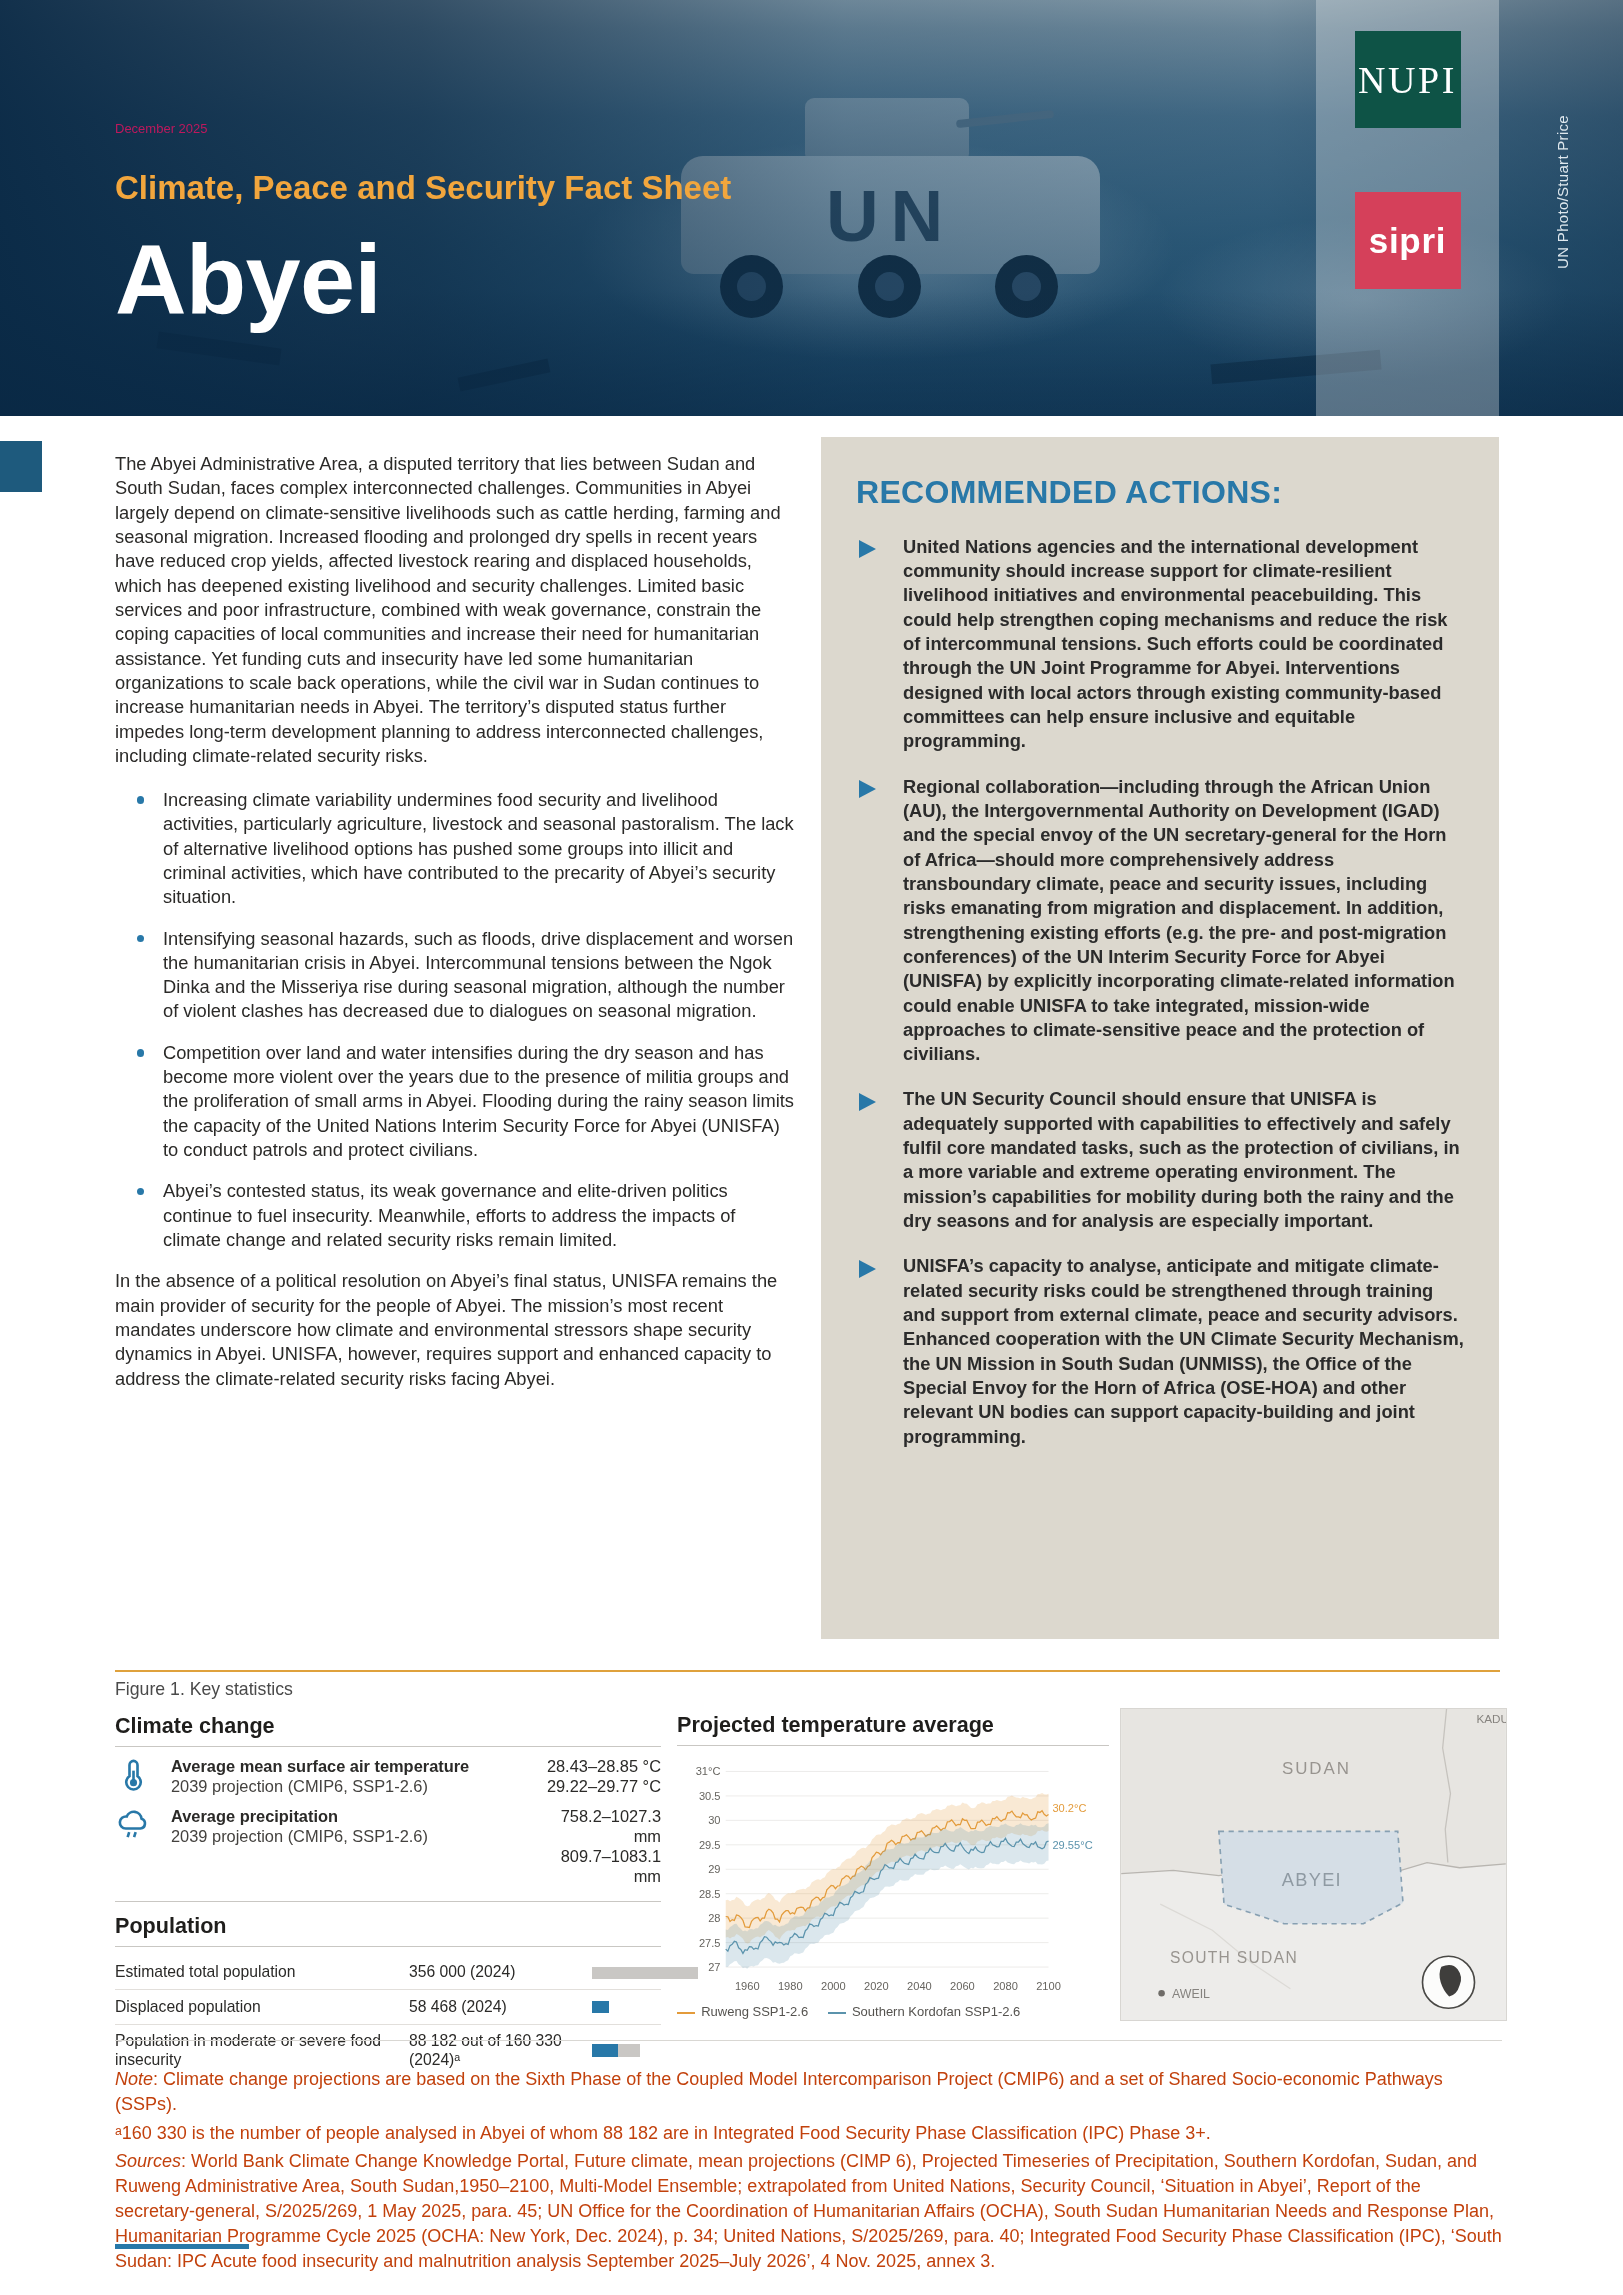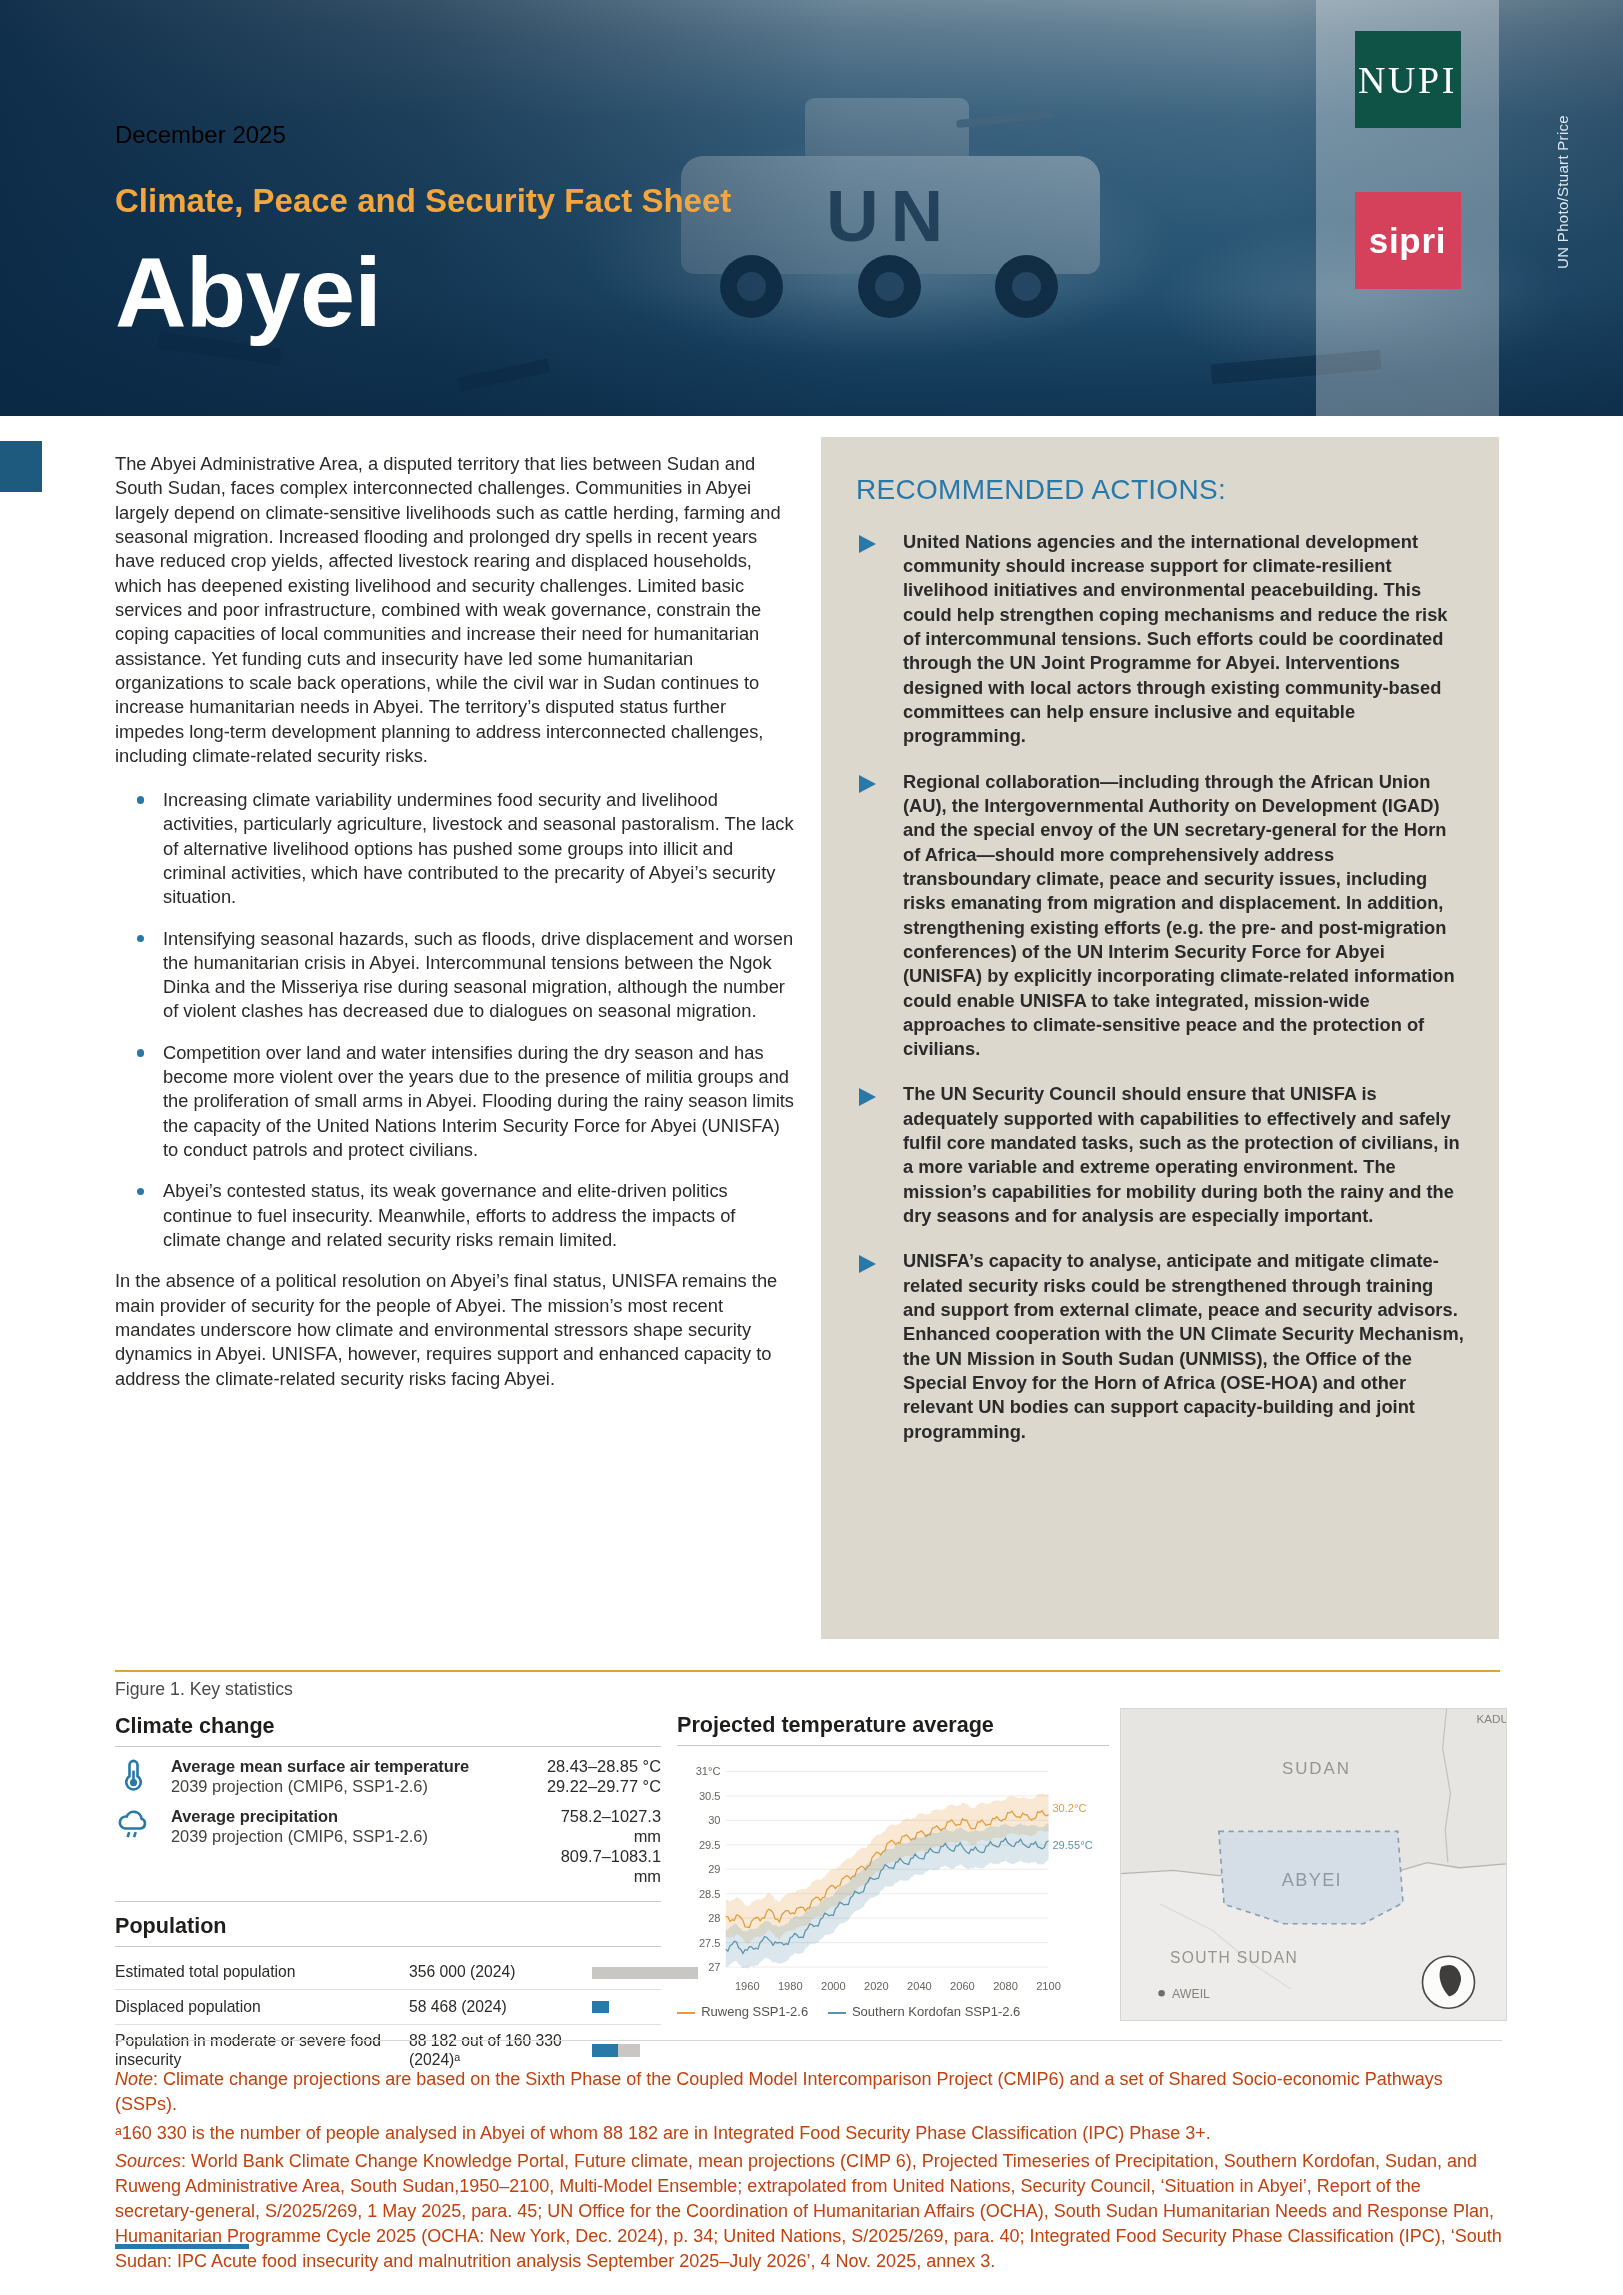--- a/index.html
+++ b/index.html
@@ -36,36 +36,36 @@
       linear-gradient(0deg, rgba(10,38,64,.55) 0%, rgba(10,38,64,0) 30%); }
   .logo-strip { position:absolute; top:0; right:124px; width:183px; height:416px; background:rgba(238,242,244,.32); }
   .logo { width:106px; height:97px; margin:0 auto; display:flex; align-items:center; justify-content:center; }
   .logo.nupi { margin-top:31px; background:#0e5346; }
   .logo.nupi span { font-family:"Liberation Serif", serif; font-size:38px; color:#fff; letter-spacing:2.6px; }
   .logo.sipri { margin-top:64px; background:#d5405a; }
   .logo.sipri span { font-size:35px; font-weight:bold; color:#fff; letter-spacing:0.7px; }
   .photo-credit { position:absolute; right:52px; top:115px; writing-mode:vertical-rl; transform:rotate(180deg);
       font-size:15px; color:#dfe8ee; letter-spacing:0.3px; }
   .hero-text { position:absolute; left:115px; top:121px; }
-  .hero-date { font-size:24px; color:#000000; }
+  .hero-date { font-size:13px; color:#be185d; }
   .hero-subtitle { margin-top:33px; font-size:33px; font-weight:bold; color:#f2a63d; }
   .hero-title { margin-top:22px; font-size:99px; font-weight:bold; color:#ffffff; line-height:1; letter-spacing:-0.7px; }
   .side-tab { position:absolute; left:0; top:441px; width:42px; height:51px; background:#1e5a7d; }
 
   
   .main-col { position:absolute; left:115px; top:452px; width:681px; height:1218px; overflow:hidden;
       font-size:18.3px; line-height:1.33; color:#2b2a28; }
   .main-col p { margin-bottom:19.6px; }
   .key-points { list-style:none; margin:0 0 5.2px 22px; }
   .key-points li { position:relative; padding-left:26px; margin-bottom:17px; }
   .key-points .dot { position:absolute; left:0; top:8.5px; width:7.2px; height:7.2px; border-radius:50%; background:#2878a8; }
 
   .ra-box { position:absolute; left:821px; top:437px; width:678px; min-height:1202px;
       background:#dcd8ce; padding:37px 35px 33px 35px; }
-  .ra-heading { font-size:28px; font-weight:normal; color:#2878a8; letter-spacing:0.3px; margin-bottom:23.6px; }
+  .ra-heading { font-size:32px; font-weight:bold; color:#2878a8; letter-spacing:0.3px; margin-bottom:23.6px; }
   .ra-item { position:relative; padding-left:47px; margin-bottom:21px; font-size:18.3px; font-weight:bold;
       line-height:1.33; color:#2b2b2b; }
   .ra-arrow { position:absolute; left:2.6px; top:5.2px; width:0; height:0;
       border-left:17.7px solid #2878a8; border-top:9.8px solid transparent; border-bottom:9.8px solid transparent; }
 
   
   .figure { position:absolute; left:0; top:1662px; width:1623px; height:366px; }
   .fig-rule { position:absolute; left:115px; top:7.9px; width:1385px; height:2px; background:#dfa13c; }
   .fig-caption { position:absolute; left:115px; top:17px; font-size:17.7px; color:#4a4a4a; }
   .col-stats { position:absolute; left:115px; top:51px; width:546px; }

